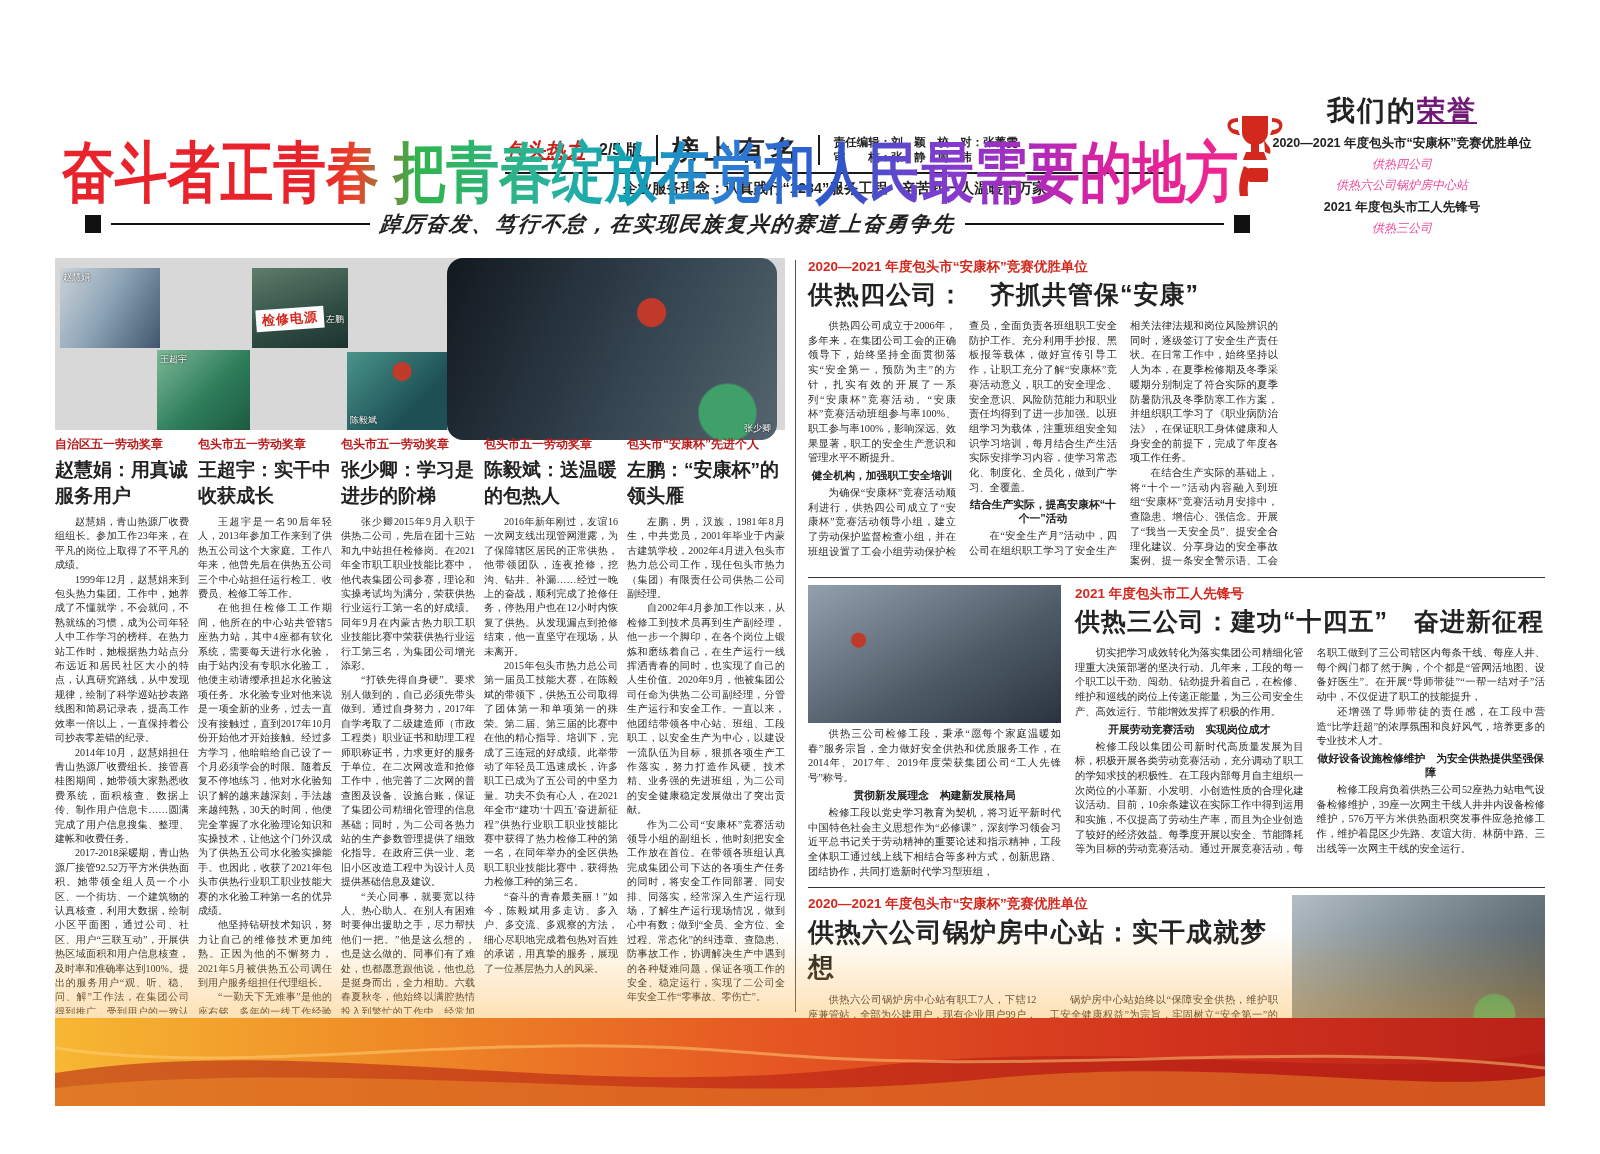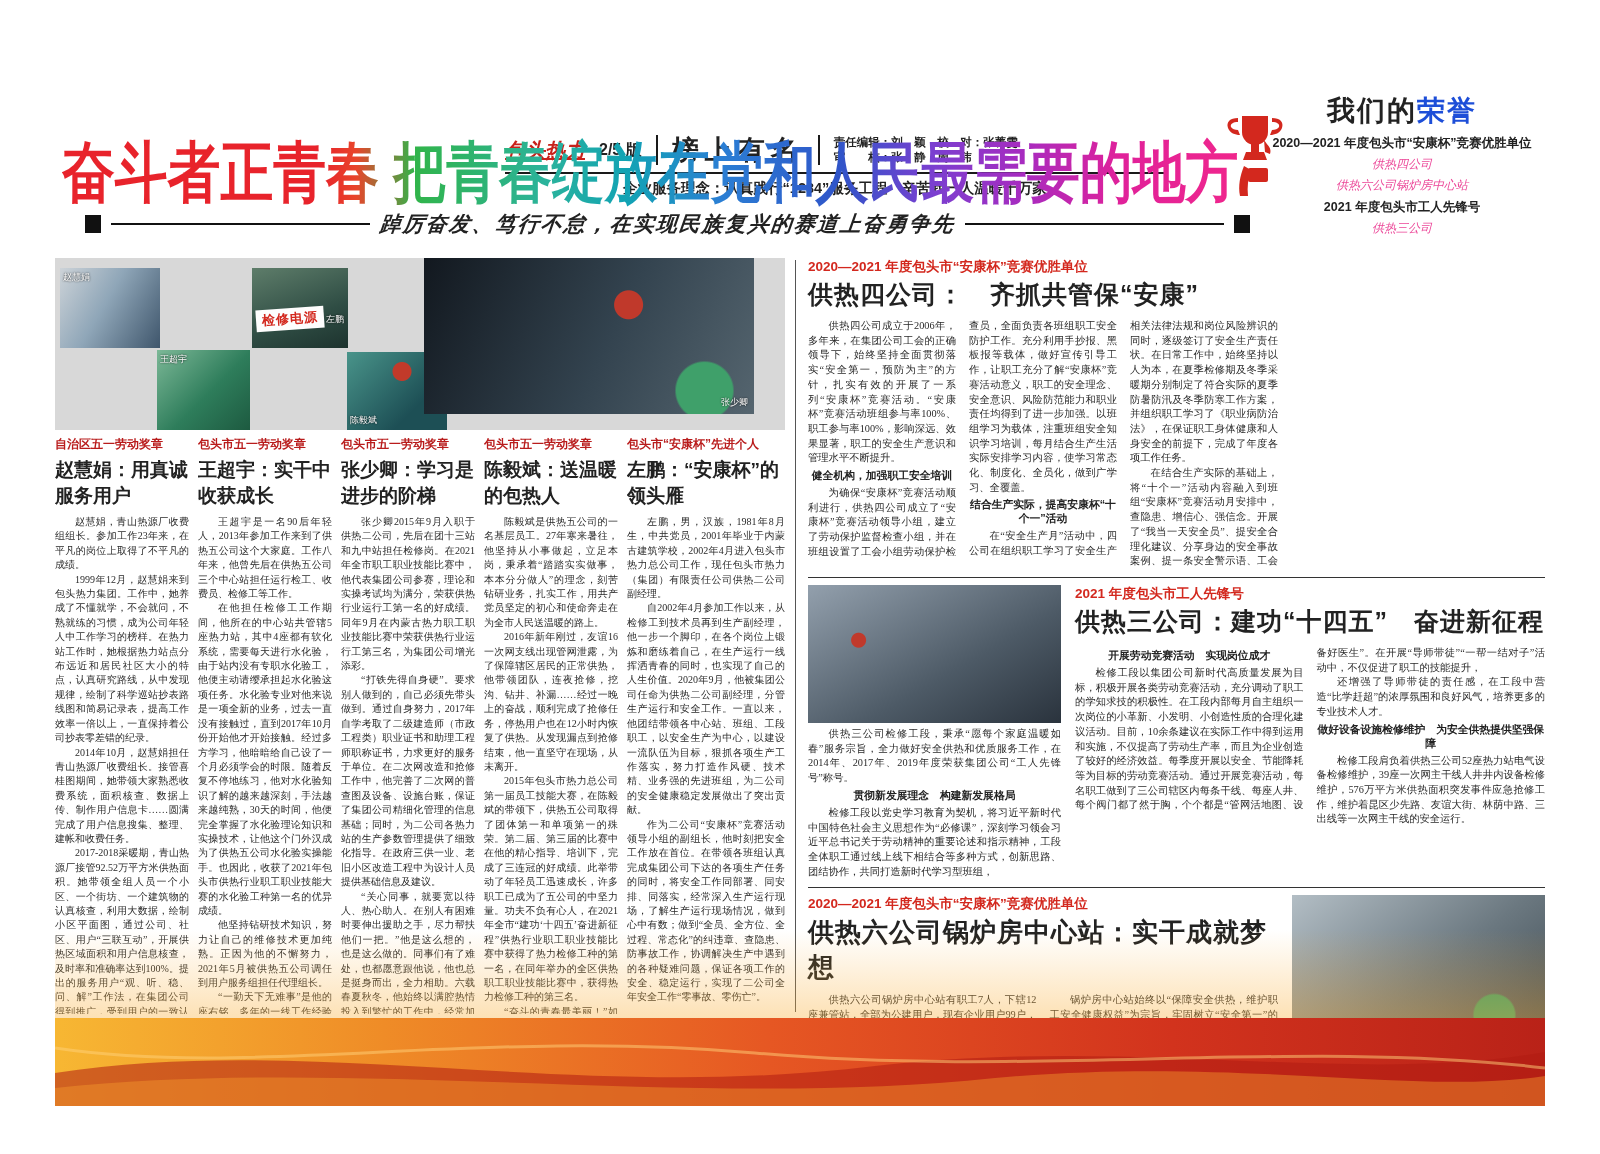--- a/index.html
+++ b/index.html
@@ -14,21 +14,21 @@
   .mh-edition{font-size:16px;font-weight:700;font-family:"Liberation Sans",sans-serif;white-space:nowrap;}
   .mh-sep{width:2px;height:30px;background:#1a1a1a;}
   .mh-column{font-size:27px;font-weight:900;font-family:"Liberation Sans",sans-serif;letter-spacing:6px;white-space:nowrap;}
   .mh-editors{font-size:11.5px;font-family:"Liberation Sans",sans-serif;line-height:15px;font-weight:700;white-space:nowrap;}
   .mh-slogan{font-size:14.5px;font-weight:700;font-family:"Liberation Sans",sans-serif;text-align:center;margin-top:5px;white-space:nowrap;}
 
   
   .honors{left:1252px;top:92px;width:300px;text-align:center;}
   .honors-head{display:flex;align-items:center;justify-content:center;gap:8px;}
   .honors-title{font-size:28px;font-weight:900;font-family:"Liberation Sans",sans-serif;letter-spacing:2px;}
-  .honors-title .red{color:#1d4ed8;}
+  .honors-title .red{color:#701a75;text-decoration:underline;}
   .honors-line-bold{font-size:12.5px;font-weight:700;font-family:"Liberation Sans",sans-serif;margin-top:5px;}
   .honors-line-kai{font-size:12px;font-style:italic;margin-top:4px;color:#ec4899;}
   .trophy{position:absolute;left:-28px;top:18px;}
 
   
   .headline{left:62px;top:128px;width:1200px;}
   .headline-text{display:inline-block;font-family:"Liberation Sans",sans-serif;font-weight:900;font-size:66px;
     white-space:nowrap;transform:scaleX(.8);transform-origin:left center;letter-spacing:0px;
     background:linear-gradient(90deg,#e8232b 0%,#e8232b 22%,#e8452b 25%,#31b44a 30%,#2bb39b 41%,#12a3b4 48%,#2b7fd4 56%,#2f55c9 66%,#7a3fd0 74%,#a92bbf 82%,#e0219a 90%,#f0268c 100%);
     -webkit-background-clip:text;background-clip:text;color:transparent;}
@@ -132,21 +132,21 @@
   <div class="ph" style="left:197px;top:10px;width:96px;height:80px;background:linear-gradient(160deg,#5e7d6a 0%,#2f4d44 60%,#1d332e 100%);">
     <span class="sign">检修电源</span>
     <span class="ph-label" style="right:4px;bottom:22px;">左鹏</span>
   </div>
   <div class="ph" style="left:292px;top:94px;width:100px;height:78px;background:radial-gradient(circle at 55% 25%,#c23a2a 0 9px,transparent 10px),linear-gradient(135deg,#49948a 0%,#1d4f55 70%);">
     <span class="ph-label" style="left:3px;bottom:3px;">陈毅斌</span>
   </div>
   <div class="ph" style="left:102px;top:92px;width:93px;height:80px;background:linear-gradient(135deg,#7cb897 0%,#2e7d5b 55%,#1d5a40 100%);">
     <span class="ph-label" style="left:3px;top:3px;">王超宇</span>
   </div>
-  <div class="ph" style="left:369px;top:0;width:330px;height:156px;background:radial-gradient(circle at 62% 30%,#c0392b 0 14px,transparent 15px),radial-gradient(circle at 85% 85%,#3fa06a 0 28px,transparent 30px),linear-gradient(115deg,#12181f 0%,#33434f 55%,#55656f 100%);">
+  <div class="ph" style="left:392px;top:0;width:330px;height:182px;background:radial-gradient(circle at 62% 30%,#c0392b 0 14px,transparent 15px),radial-gradient(circle at 85% 85%,#3fa06a 0 28px,transparent 30px),linear-gradient(115deg,#12181f 0%,#33434f 55%,#55656f 100%);border-radius:16px;">
     <span class="ph-label" style="right:6px;bottom:5px;">张少卿</span>
   </div>
 </div>
 
 <div class="abs profiles">
   <div class="prof" style="width:134px;">
     <div class="prof-cat">自治区五一劳动奖章</div>
     <div class="prof-title">赵慧娟：用真诚服务用户</div>
     <p>赵慧娟，青山热源厂收费组组长。参加工作23年来，在平凡的岗位上取得了不平凡的成绩。</p>
     <p>1999年12月，赵慧娟来到包头热力集团。工作中，她养成了不懂就学，不会就问，不熟就练的习惯，成为公司年轻人中工作学习的榜样。在热力站工作时，她根据热力站点分布远近和居民社区大小的特点，认真研究路线，从中发现规律，绘制了科学巡站抄表路线图和简易记录表，提高工作效率一倍以上，一直保持着公司抄表零差错的纪录。</p>
@@ -164,21 +164,20 @@
   <div class="prof" style="width:134px;">
     <div class="prof-cat">包头市五一劳动奖章</div>
     <div class="prof-title">张少卿：学习是进步的阶梯</div>
     <p>张少卿2015年9月入职于供热二公司，先后在团十三站和九中站担任检修岗。在2021年全市职工职业技能比赛中，他代表集团公司参赛，理论和实操考试均为满分，荣获供热行业运行工第一名的好成绩。同年9月在内蒙古热力职工职业技能比赛中荣获供热行业运行工第三名，为集团公司增光添彩。</p>
     <p>“打铁先得自身硬”。要求别人做到的，自己必须先带头做到。通过自身努力，2017年自学考取了二级建造师（市政工程类）职业证书和助理工程师职称证书，力求更好的服务于单位。在二次网改造和抢修工作中，他完善了二次网的普查图及设备、设施台账，保证了集团公司精细化管理的信息基础；同时，为二公司各热力站的生产参数管理提供了细致化指导。在政府三供一业、老旧小区改造工程中为设计人员提供基础信息及建议。</p>
     <p>“关心同事，就要宽以待人、热心助人。在别人有困难时要伸出援助之手，尽力帮扶他们一把。”他是这么想的，也是这么做的。同事们有了难处，也都愿意跟他说，他也总是挺身而出，全力相助。六载春夏秋冬，他始终以满腔热情投入到繁忙的工作中，经常加班加点工作，但他从没有说过苦和累。作为一个年轻人，在各项工作和活动中锻炼自己，力求自身全面发展。</p>
   </div>
   <div class="prof" style="width:134px;">
     <div class="prof-cat">包头市五一劳动奖章</div>
     <div class="prof-title">陈毅斌：送温暖的包热人</div>
-    <p>陈毅斌是供热五公司的一名基层员工。27年寒来暑往，他坚持从小事做起，立足本岗，秉承着“踏踏实实做事，本本分分做人”的理念，刻苦钻研业务，扎实工作，用共产党员坚定的初心和使命奔走在为全市人民送温暖的路上。</p>
     <p>2016年新年刚过，友谊16一次网支线出现管网泄露，为了保障辖区居民的正常供热，他带领团队，连夜抢修，挖沟、钻井、补漏……经过一晚上的奋战，顺利完成了抢修任务，停热用户也在12小时内恢复了供热。从发现漏点到抢修结束，他一直坚守在现场，从未离开。</p>
     <p>2015年包头市热力总公司第一届员工技能大赛，在陈毅斌的带领下，供热五公司取得了团体第一和单项第一的殊荣。第二届、第三届的比赛中在他的精心指导、培训下，完成了三连冠的好成绩。此举带动了年轻员工迅速成长，许多职工已成为了五公司的中坚力量。功夫不负有心人，在2021年全市“建功‘十四五’奋进新征程”供热行业职工职业技能比赛中获得了热力检修工种的第一名，在同年举办的全区供热职工职业技能比赛中，获得热力检修工种的第三名。</p>
     <p>“奋斗的青春最美丽！”如今，陈毅斌用多走访、多入户、多交流、多观察的方法，细心尽职地完成着包热对百姓的承诺，用真挚的服务，展现了一位基层热力人的风采。</p>
   </div>
   <div class="prof" style="width:158px;">
     <div class="prof-cat">包头市“安康杯”先进个人</div>
     <div class="prof-title">左鹏：“安康杯”的领头雁</div>
     <p>左鹏，男，汉族，1981年8月生，中共党员，2001年毕业于内蒙古建筑学校，2002年4月进入包头市热力总公司工作，现任包头市热力（集团）有限责任公司供热二公司副经理。</p>
     <p>自2002年4月参加工作以来，从检修工到技术员再到生产副经理，他一步一个脚印，在各个岗位上锻炼和磨练着自己，在生产运行一线挥洒青春的同时，也实现了自己的人生价值。2020年9月，他被集团公司任命为供热二公司副经理，分管生产运行和安全工作。一直以来，他团结带领各中心站、班组、工段职工，以安全生产为中心，以建设一流队伍为目标，狠抓各项生产工作落实，努力打造作风硬、技术精、业务强的先进班组，为二公司的安全健康稳定发展做出了突出贡献。</p>
     <p>作为二公司“安康杯”竞赛活动领导小组的副组长，他时刻把安全工作放在首位。在带领各班组认真完成集团公司下达的各项生产任务的同时，将安全工作同部署、同安排、同落实，经常深入生产运行现场，了解生产运行现场情况，做到心中有数；做到“全员、全方位、全过程、常态化”的纠违章、查隐患、防事故工作，协调解决生产中遇到的各种疑难问题，保证各项工作的安全、稳定运行，实现了二公司全年安全工作“零事故、零伤亡”。</p>
@@ -215,20 +214,21 @@
         <div class="art-body" style="margin-top:4px;">
           <p>供热三公司检修工段，秉承“愿每个家庭温暖如春”服务宗旨，全力做好安全供热和优质服务工作，在2014年、2017年、2019年度荣获集团公司“工人先锋号”称号。</p>
           <div class="art-sub">贯彻新发展理念　构建新发展格局</div>
           <p>检修工段以党史学习教育为契机，将习近平新时代中国特色社会主义思想作为“必修课”，深刻学习领会习近平总书记关于劳动精神的重要论述和指示精神，工段全体职工通过线上线下相结合等多种方式，创新思路、团结协作，共同打造新时代学习型班组，</p>
         </div>
       </div>
       <div style="width:470px;margin-left:14px;">
         <div class="kicker">2021 年度包头市工人先锋号</div>
         <div class="art-title" style="font-size:25px;">供热三公司：建功“十四五”　奋进新征程</div>
         <div class="art-body cols2" style="height:222px;overflow:hidden;">
+          <p>切实把学习成效转化为落实集团公司精细化管理重大决策部署的坚决行动。几年来，工段的每一个职工以干劲、闯劲、钻劲提升着自己，在检修、维护和巡线的岗位上传递正能量，为三公司安全生产、高效运行、节能增效发挥了积极的作用。</p>
           <div class="art-sub">开展劳动竞赛活动　实现岗位成才</div>
           <p>检修工段以集团公司新时代高质量发展为目标，积极开展各类劳动竞赛活动，充分调动了职工的学知求技的积极性。在工段内部每月自主组织一次岗位的小革新、小发明、小创造性质的合理化建议活动。目前，10余条建议在实际工作中得到运用和实施，不仅提高了劳动生产率，而且为企业创造了较好的经济效益。每季度开展以安全、节能降耗等为目标的劳动竞赛活动。通过开展竞赛活动，每名职工做到了三公司辖区内每条干线、每座人井、每个阀门都了然于胸，个个都是“管网活地图、设备好医生”。在开展“导师带徒”“一帮一结对子”活动中，不仅促进了职工的技能提升，</p>
           <p>还增强了导师带徒的责任感，在工段中营造“比学赶超”的浓厚氛围和良好风气，培养更多的专业技术人才。</p>
           <div class="art-sub">做好设备设施检修维护　为安全供热提供坚强保障</div>
           <p>检修工段肩负着供热三公司52座热力站电气设备检修维护，39座一次网主干线人井井内设备检修维护，576万平方米供热面积突发事件应急抢修工作，维护着昆区少先路、友谊大街、林荫中路、三出线等一次网主干线的安全运行。</p>
 
         </div>
       </div>
     </div>
   </div>

